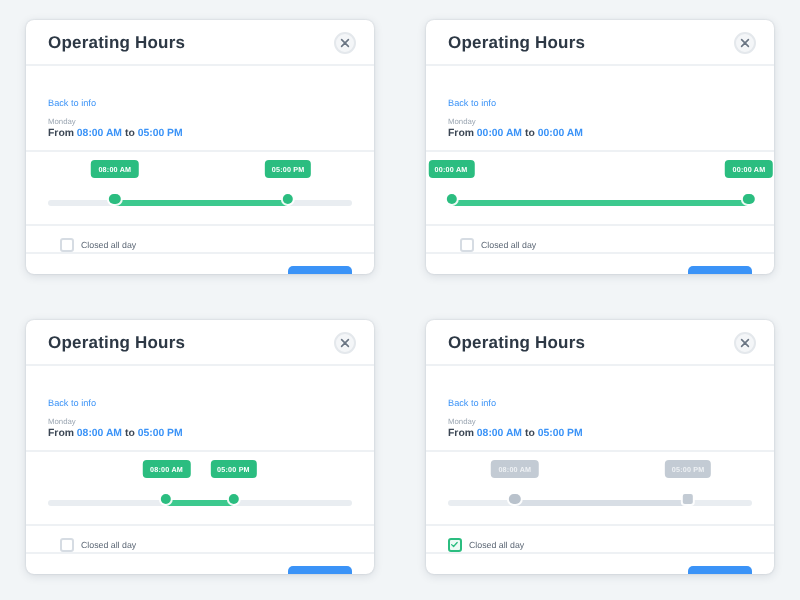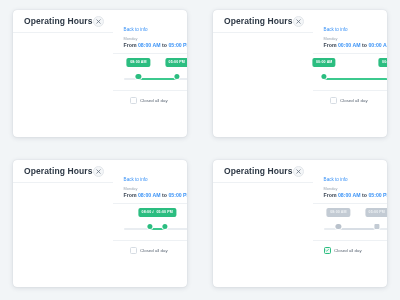--- a/index.html
+++ b/index.html
@@ -31,20 +31,21 @@
     position: absolute;
     left: 13px;
     top: 10px;
     width: 174px;
     height: 127px;
     background: #ffffff;
     border-radius: 4px;
     box-shadow: 0 1px 5px rgba(32, 48, 71, 0.13), 0 0 1px rgba(32,48,71,0.18);
     overflow: hidden;
     display: flex;
+    flex-direction: column;
   }
 
   .card-header {
     height: 23px;
     flex: 0 0 23px;
     display: flex;
     align-items: center;
     justify-content: space-between;
     padding: 0 9px 0 11px;
     border-bottom: 1px solid #eef1f4;

